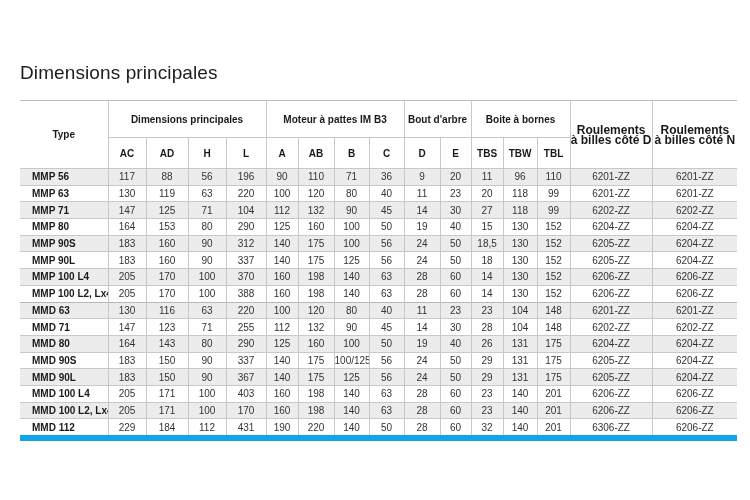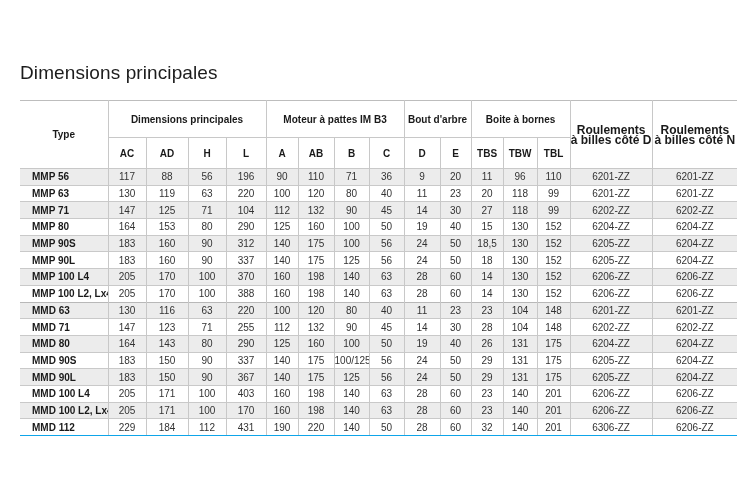--- a/index.html
+++ b/index.html
@@ -18,21 +18,21 @@
   thead th { font-weight: bold; color: #1a1a1a; }
   thead tr.groups th { height: 36px; border-bottom: 1px solid #c8c8c8; }
   thead tr.subs th { height: 30px; }
   th.type-h { text-align: left; padding-left: 6px; font-size: 10px; }
   th.bear { font-size: 12px; line-height: 10px; }
   tbody td { height: 15.7px; border-top: 1px solid #c9c9c9; color: #333; font-size: 10px; }
   tbody td.type { text-align: left; padding-left: 12px; font-weight: bold; color: #1a1a1a; }
   tbody tr:nth-child(odd) td { background: #ececec; }
   tbody tr:nth-child(even) td { background: #ffffff; }
   tbody tr.group-start td { border-top: 1.5px solid #b8b8b8; margin-left: 12px; }
-  tbody tr:last-child td { border-bottom: 1px solid #0ea5e9; }
+  tbody tr:last-child td { border-bottom: 6px solid #0ea5e9; }
 </style>
 </head>
 <body>
 
 <h1 class="title">Dimensions principales</h1>
 
 <table class="dims">
   <colgroup>
     <col style="width:88px">
       <col style="width:38px">

